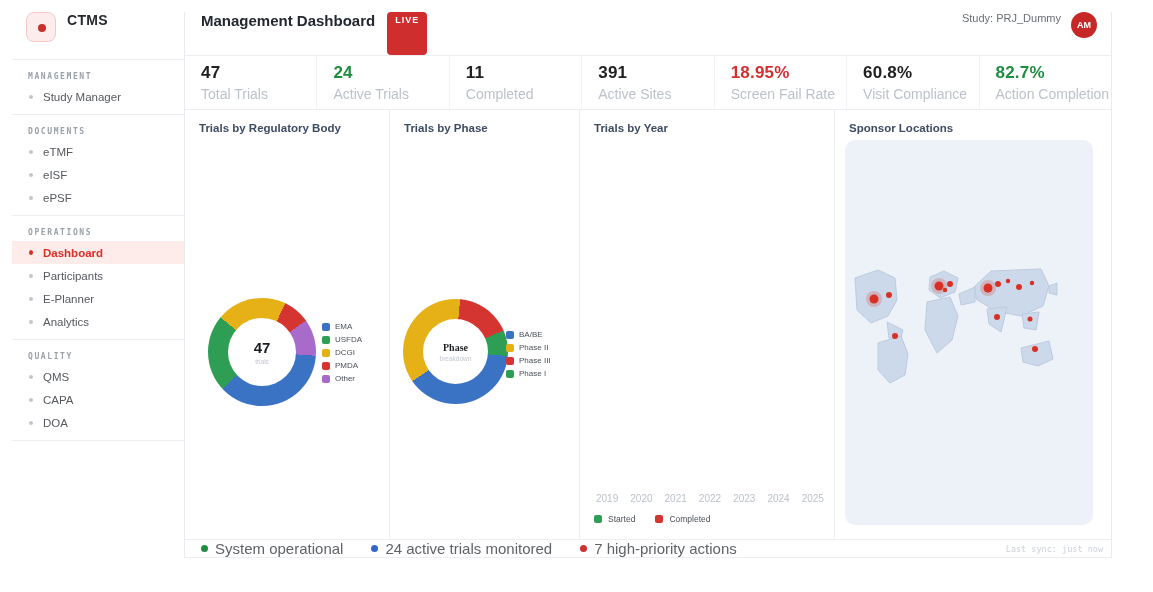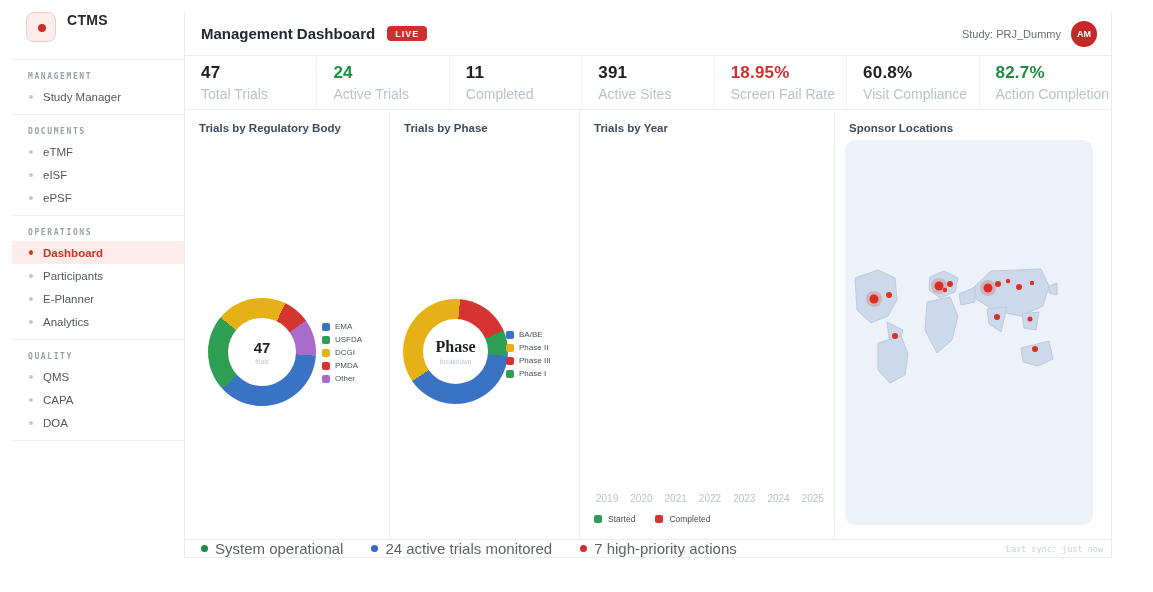--- a/index.html
+++ b/index.html
@@ -18,21 +18,21 @@
   .section-label { font-family:"DejaVu Sans Mono",monospace; font-size:8px; font-weight:bold; letter-spacing:1.6px; color:#9ba1a8; padding:8px 0 4px 16px; }
   .nav-item { display:flex; align-items:center; gap:10px; padding:5px 0 5px 17px; height:23px; cursor:pointer; }
   .nav-bullet { width:4px; height:4px; border-radius:50%; background:#c3c7cc; flex:0 0 4px; }
   .nav-label { font-size:11.5px; color:#55585e; }
   .nav-item.active { background:#fdecea; }
   .nav-item.active .nav-bullet { background:#d93025; width:5px; height:5px; }
   .nav-item.active .nav-label { color:#d93025; font-weight:bold; }
 
   
   .main { flex:1; display:flex; flex-direction:column; border-right:1px solid #e9ebf0; border-bottom:1px solid #eceef2; }
-  .topbar { height:44px; flex:0 0 44px; display:flex; align-items:center; padding:0 14px 0 16px; border-bottom:1px solid #eceef2; }
+  .topbar { height:44px; flex:0 0 44px; display:flex; padding:0 14px 0 16px; border-bottom:1px solid #eceef2; }
   .page-title { font-size:15px; font-weight:bold; color:#222730; }
   .live-badge { margin-left:12px; background:#cf2e2e; color:#fff; font-size:9px; font-weight:bold; letter-spacing:1px; padding:3px 8px 2px; border-radius:4px; }
   .study-label { margin-left:auto; font-size:11px; color:#6a6f76; }
   .avatar { width:26px; height:26px; border-radius:50%; background:#c62828; color:#fff; font-size:9px; font-weight:bold; display:flex; align-items:center; justify-content:center; margin-left:10px; cursor:pointer; }
 
   .kpi-row { display:flex; height:54px; flex:0 0 54px; border-bottom:1px solid #eceef2; }
   .kpi-cell { flex:1; padding:7px 0 0 16px; border-right:1px solid #f1f3f6; }
   .kpi-cell:last-child { border-right:none; }
   .kpi-value { font-size:17px; font-weight:bold; color:#212121; letter-spacing:.2px; }
   .kpi-label { font-size:14px; color:#bcc2cb; margin-top:3px; }
@@ -42,21 +42,21 @@
   .panel-border { border-right:1px solid #eceef2; }
   .p1 { width:205px; flex:0 0 205px; }
   .p2 { width:190px; flex:0 0 190px; }
   .p3 { width:255px; flex:0 0 255px; }
   .p4 { flex:1; }
   .panel-title { font-size:11.5px; font-weight:bold; color:#3d4b63; }
 
   .donut { position:absolute; border-radius:50%; }
   .donut .hole { position:absolute; left:20px; top:20px; right:20px; bottom:20px; background:#fff; border-radius:50%; display:flex; flex-direction:column; align-items:center; justify-content:center; }
   .donut-center-title { font-size:15px; font-weight:bold; color:#1c1e21; }
-  .donut-center-title.serif { font-family:"Liberation Serif",serif; font-size:16px; }
+  .donut-center-title.serif { font-family:"Liberation Serif",serif; font-size:10px; }
   .donut-center-sub { font-size:6.5px; color:#c0c5cd; margin-top:2px; }
   .legend { position:absolute; display:flex; flex-direction:column; gap:4px; }
   .legend-item { display:flex; align-items:center; gap:5px; cursor:pointer; }
   .legend-swatch { width:8px; height:8px; border-radius:2px; flex:0 0 8px; }
   .legend-text { font-size:8px; color:#4a4f57; }
 
   .x-ticks { position:absolute; left:16px; right:10px; top:383px; display:flex; justify-content:space-between; }
   .x-tick { font-size:10px; color:#bcc2cb; }
   .year-legend { position:absolute; left:14px; top:404px; display:flex; gap:20px; }
   .year-legend .legend-item { gap:6px;justify-content:flex-end; }

